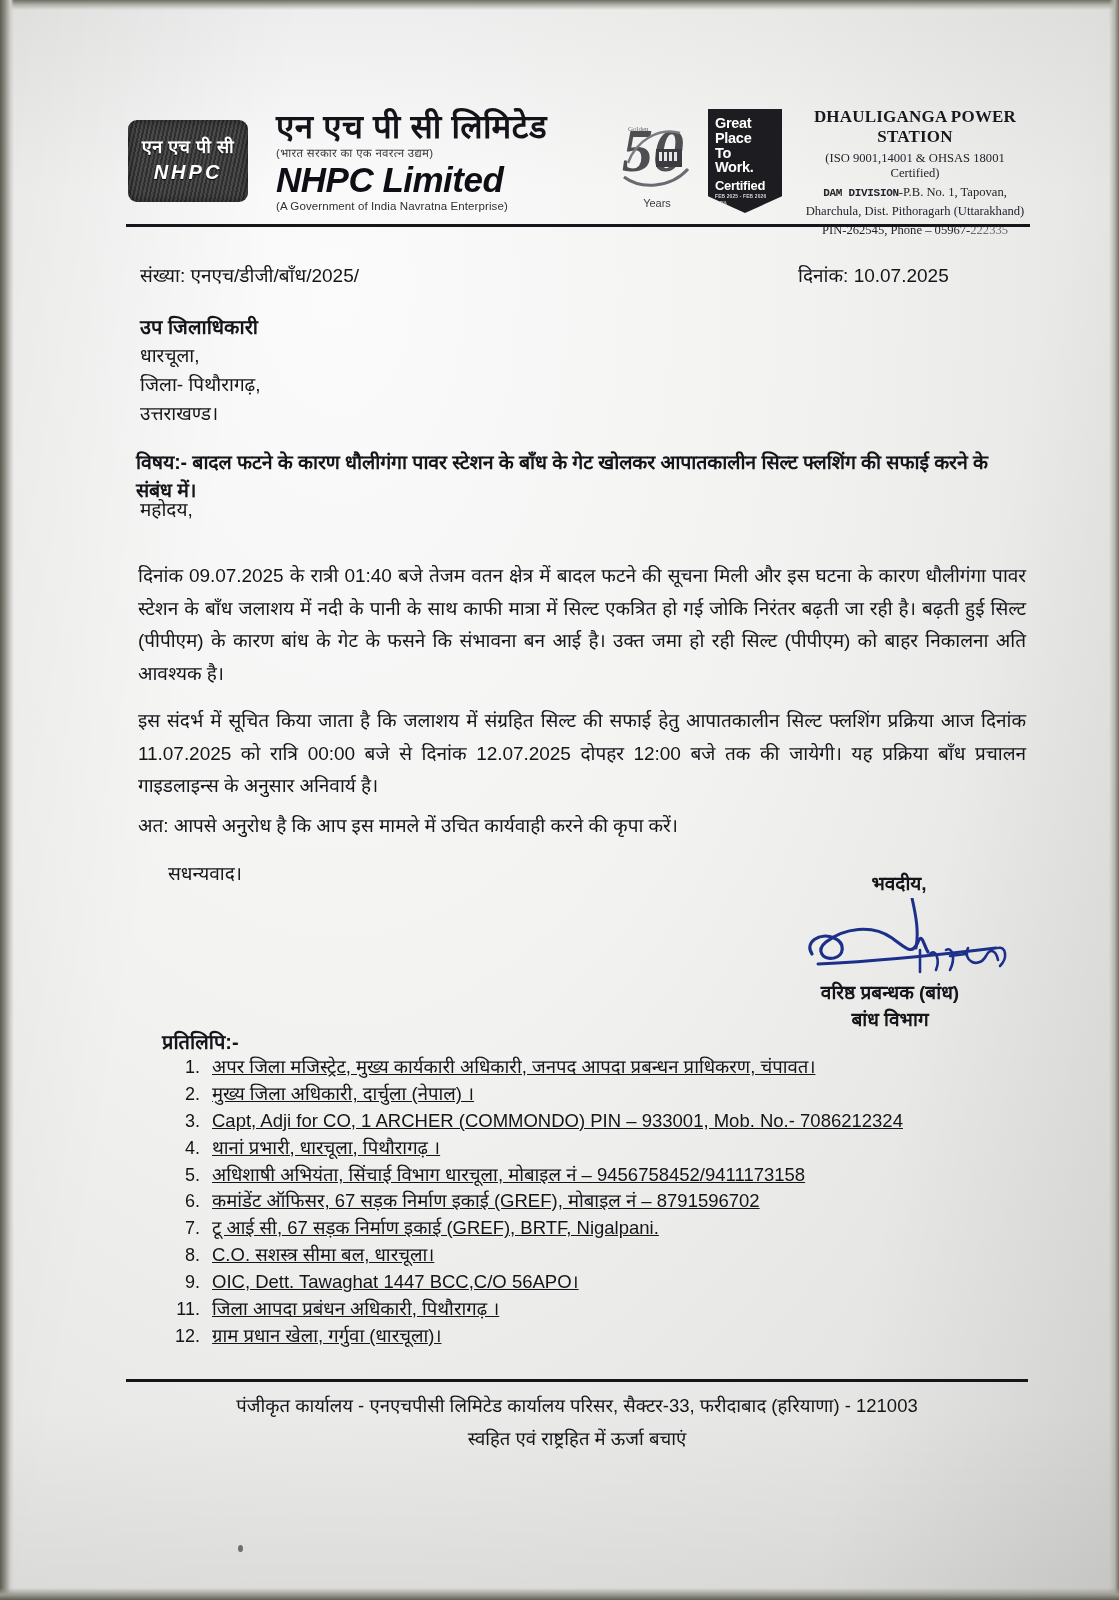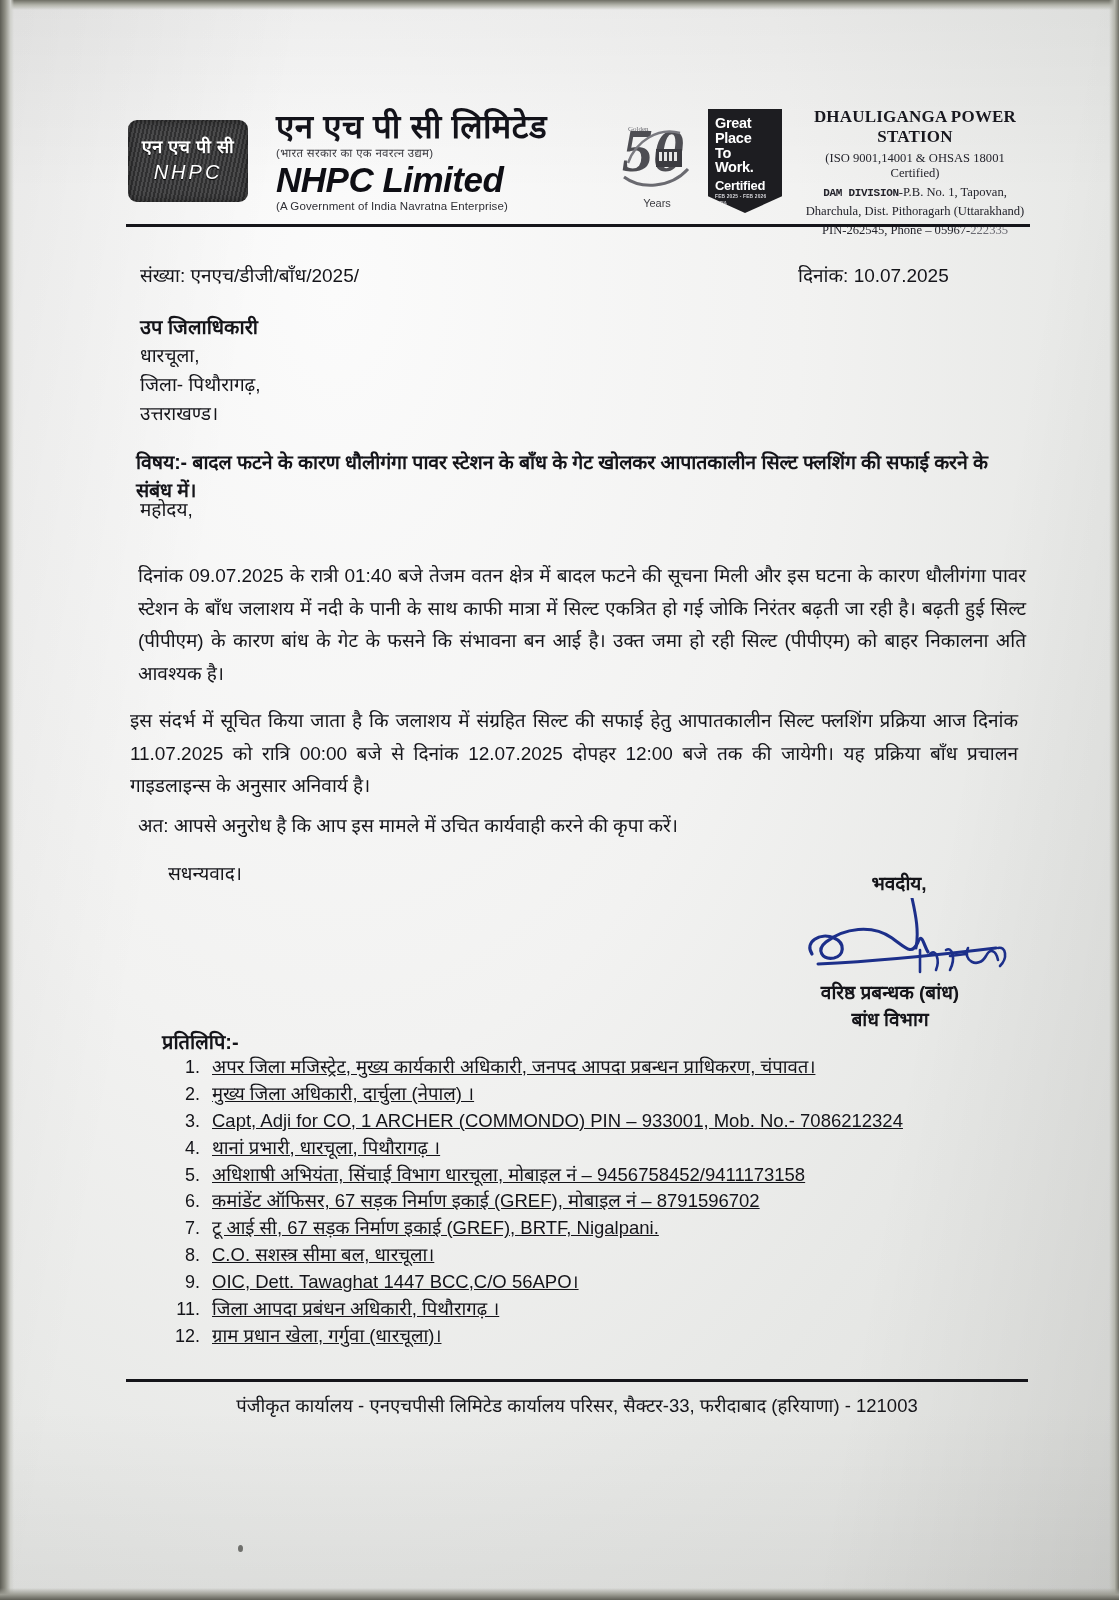--- a/index.html
+++ b/index.html
@@ -77,21 +77,21 @@
   }
   .logo-hi {
     font-size: 18px;
     font-weight: bold;
     letter-spacing: 0.5px;
     line-height: 1;
     text-shadow: 0 1px 1px #000;
   }
   .logo-en {
     font-size: 20px;
-    font-weight: normal;
+    font-weight: bold;
     font-style: italic;
     letter-spacing: 3px;
     line-height: 1.25;
     margin-top: 4px;
     text-shadow: 0 1px 1px #000;
   }
   .brand {
     margin-left: 28px;
     flex: none;
     width: 320px;
@@ -236,21 +236,21 @@
   }
   .para {
     position: absolute;
     width: 888px;
     font-size: 19px;
     line-height: 1.72;
     text-align: justify;
     letter-spacing: -0.05px;
   }
   .para1 { left: 138px; top: 560px; }
-  .para2 { left: 130px; top: 705px; }
+  .para2 { left: 138px; top: 705px; }
   .para3 { left: 138px; top: 810px; }
   .thanks {
     position: absolute;
     left: 168px;
     top: 860px;
     font-size: 19px;
   }
 
   
   .sig-wrap {
@@ -491,17 +491,18 @@
         </li>
         <li>
           <span class="cc-num">12.</span>
           <span class="cc-text">ग्राम प्रधान खेला, गर्गुवा (धारचूला)।</span>
         </li>
       </ul>
 
     <div class="rule-bottom"></div>
     <div class="footer hi">
       <div class="footer-l1">पंजीकृत कार्यालय - एनएचपीसी लिमिटेड कार्यालय परिसर, सैक्टर-33, फरीदाबाद (हरियाणा) - 121003</div>
+      <div class="footer-l2">स्वहित एवं राष्ट्रहित में ऊर्जा बचाएं</div>
     </div>
 
     <div class="speck"></div>
   </div>
 </div>
 
 </body></html>

